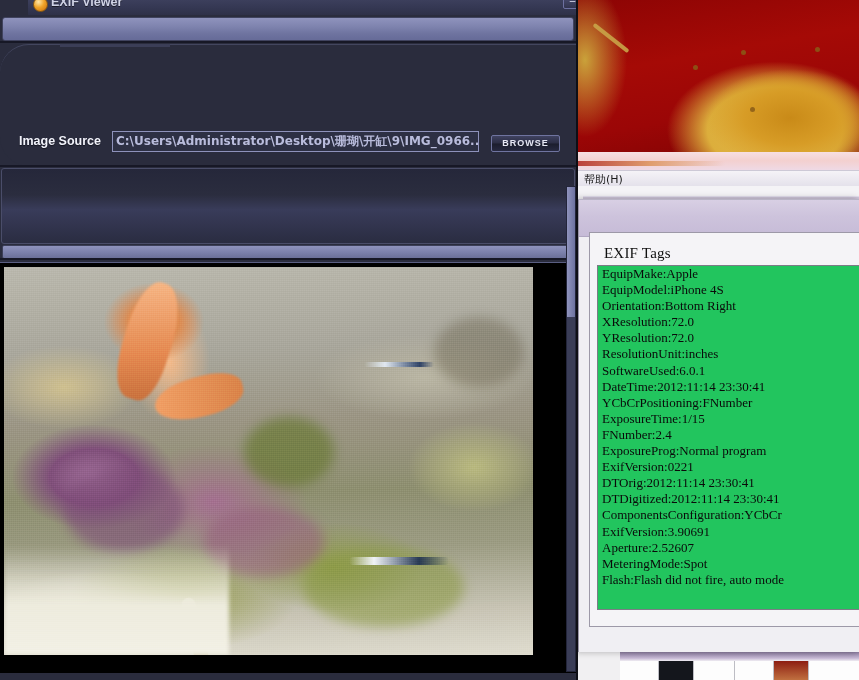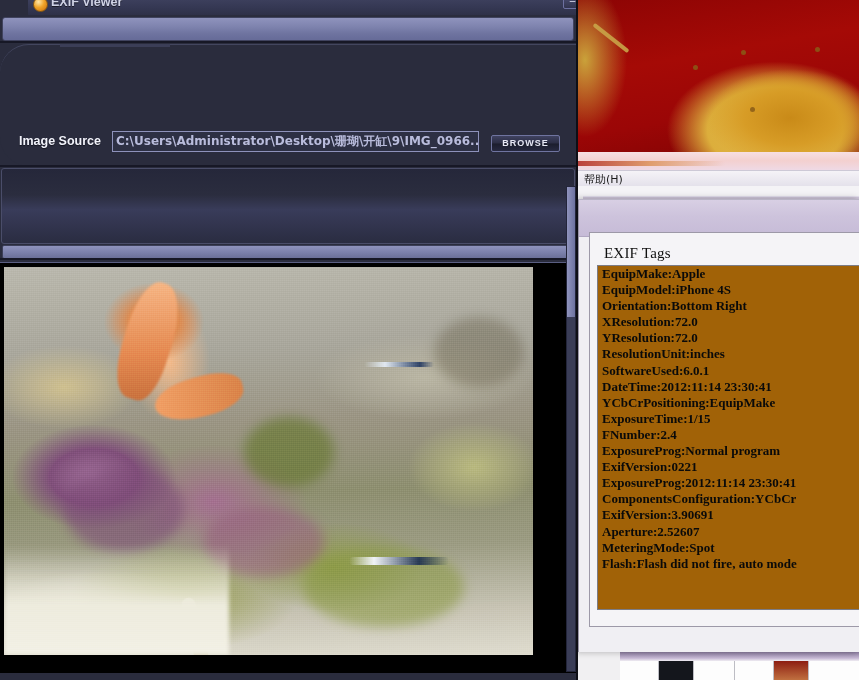--- a/index.html
+++ b/index.html
@@ -77,23 +77,22 @@
   #exif-window .inner{
     position:absolute;left:10px;top:32px;right:0;bottom:25px;
     background:#f5f4f7;border:1px solid #9d99a8;border-right:none;
   }
   #exif-window .group-label{
     position:absolute;left:14px;top:12px;font-size:15px;color:#101010;
     font-family:"Liberation Serif", serif;letter-spacing:.2px;
   }
   #exif-list{
     position:absolute;left:7px;top:32px;right:0;bottom:16px;
-    background:#a16207;border:1px solid #7c7c86;border-right:none;
+    background:#22c55e;border:1px solid #7c7c86;border-right:none;
     overflow:hidden;
-    font-weight:bold;
   }
   #exif-list .row{
     font-family:"Liberation Serif", serif;
     font-size:13px;line-height:16.1px;color:#0a0a0a;
     padding-left:4px;white-space:nowrap;
   }
 
   
   #viewer{
     position:absolute;left:0;top:0;width:576px;height:680px;
@@ -289,26 +288,27 @@
     <div class="group-label">EXIF Tags</div>
     <div id="exif-list">
         <div class="row">EquipMake:Apple</div>
         <div class="row">EquipModel:iPhone 4S</div>
         <div class="row">Orientation:Bottom Right</div>
         <div class="row">XResolution:72.0</div>
         <div class="row">YResolution:72.0</div>
         <div class="row">ResolutionUnit:inches</div>
         <div class="row">SoftwareUsed:6.0.1</div>
         <div class="row">DateTime:2012:11:14 23:30:41</div>
-        <div class="row">YCbCrPositioning:EquipMake</div>
+        <div class="row">YCbCrPositioning:FNumber</div>
         <div class="row">ExposureTime:1/15</div>
         <div class="row">FNumber:2.4</div>
         <div class="row">ExposureProg:Normal program</div>
         <div class="row">ExifVersion:0221</div>
-        <div class="row">ExposureProg:2012:11:14 23:30:41</div>
+        <div class="row">DTOrig:2012:11:14 23:30:41</div>
+        <div class="row">DTDigitized:2012:11:14 23:30:41</div>
         <div class="row">ComponentsConfiguration:YCbCr</div>
         <div class="row">ExifVersion:3.90691</div>
         <div class="row">Aperture:2.52607</div>
         <div class="row">MeteringMode:Spot</div>
         <div class="row">Flash:Flash did not fire, auto mode</div>
       </div>
   </div>
 </div>
 
 <div id="viewer">

